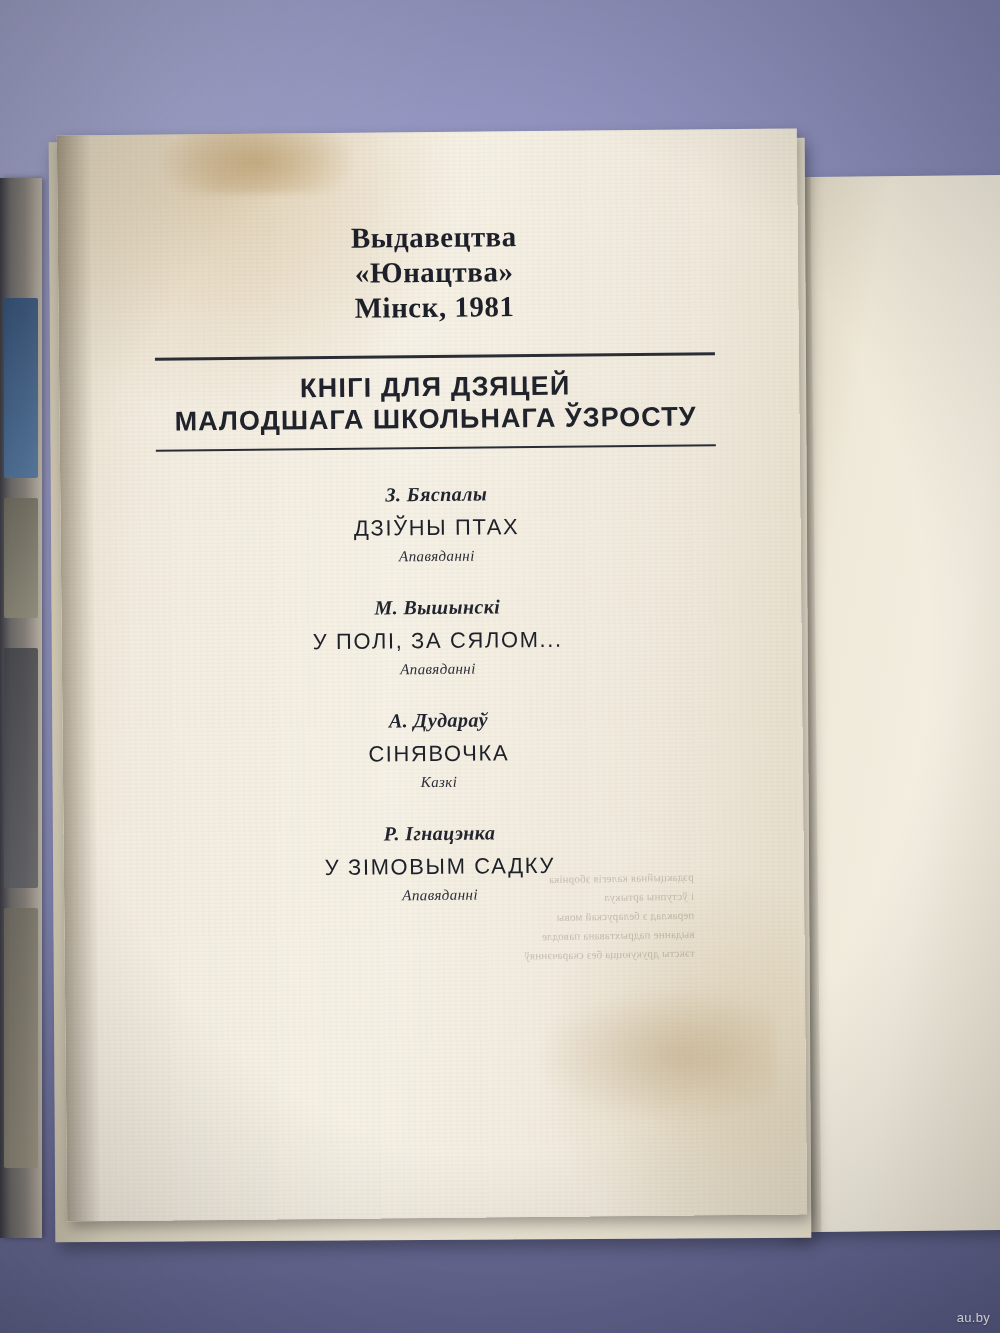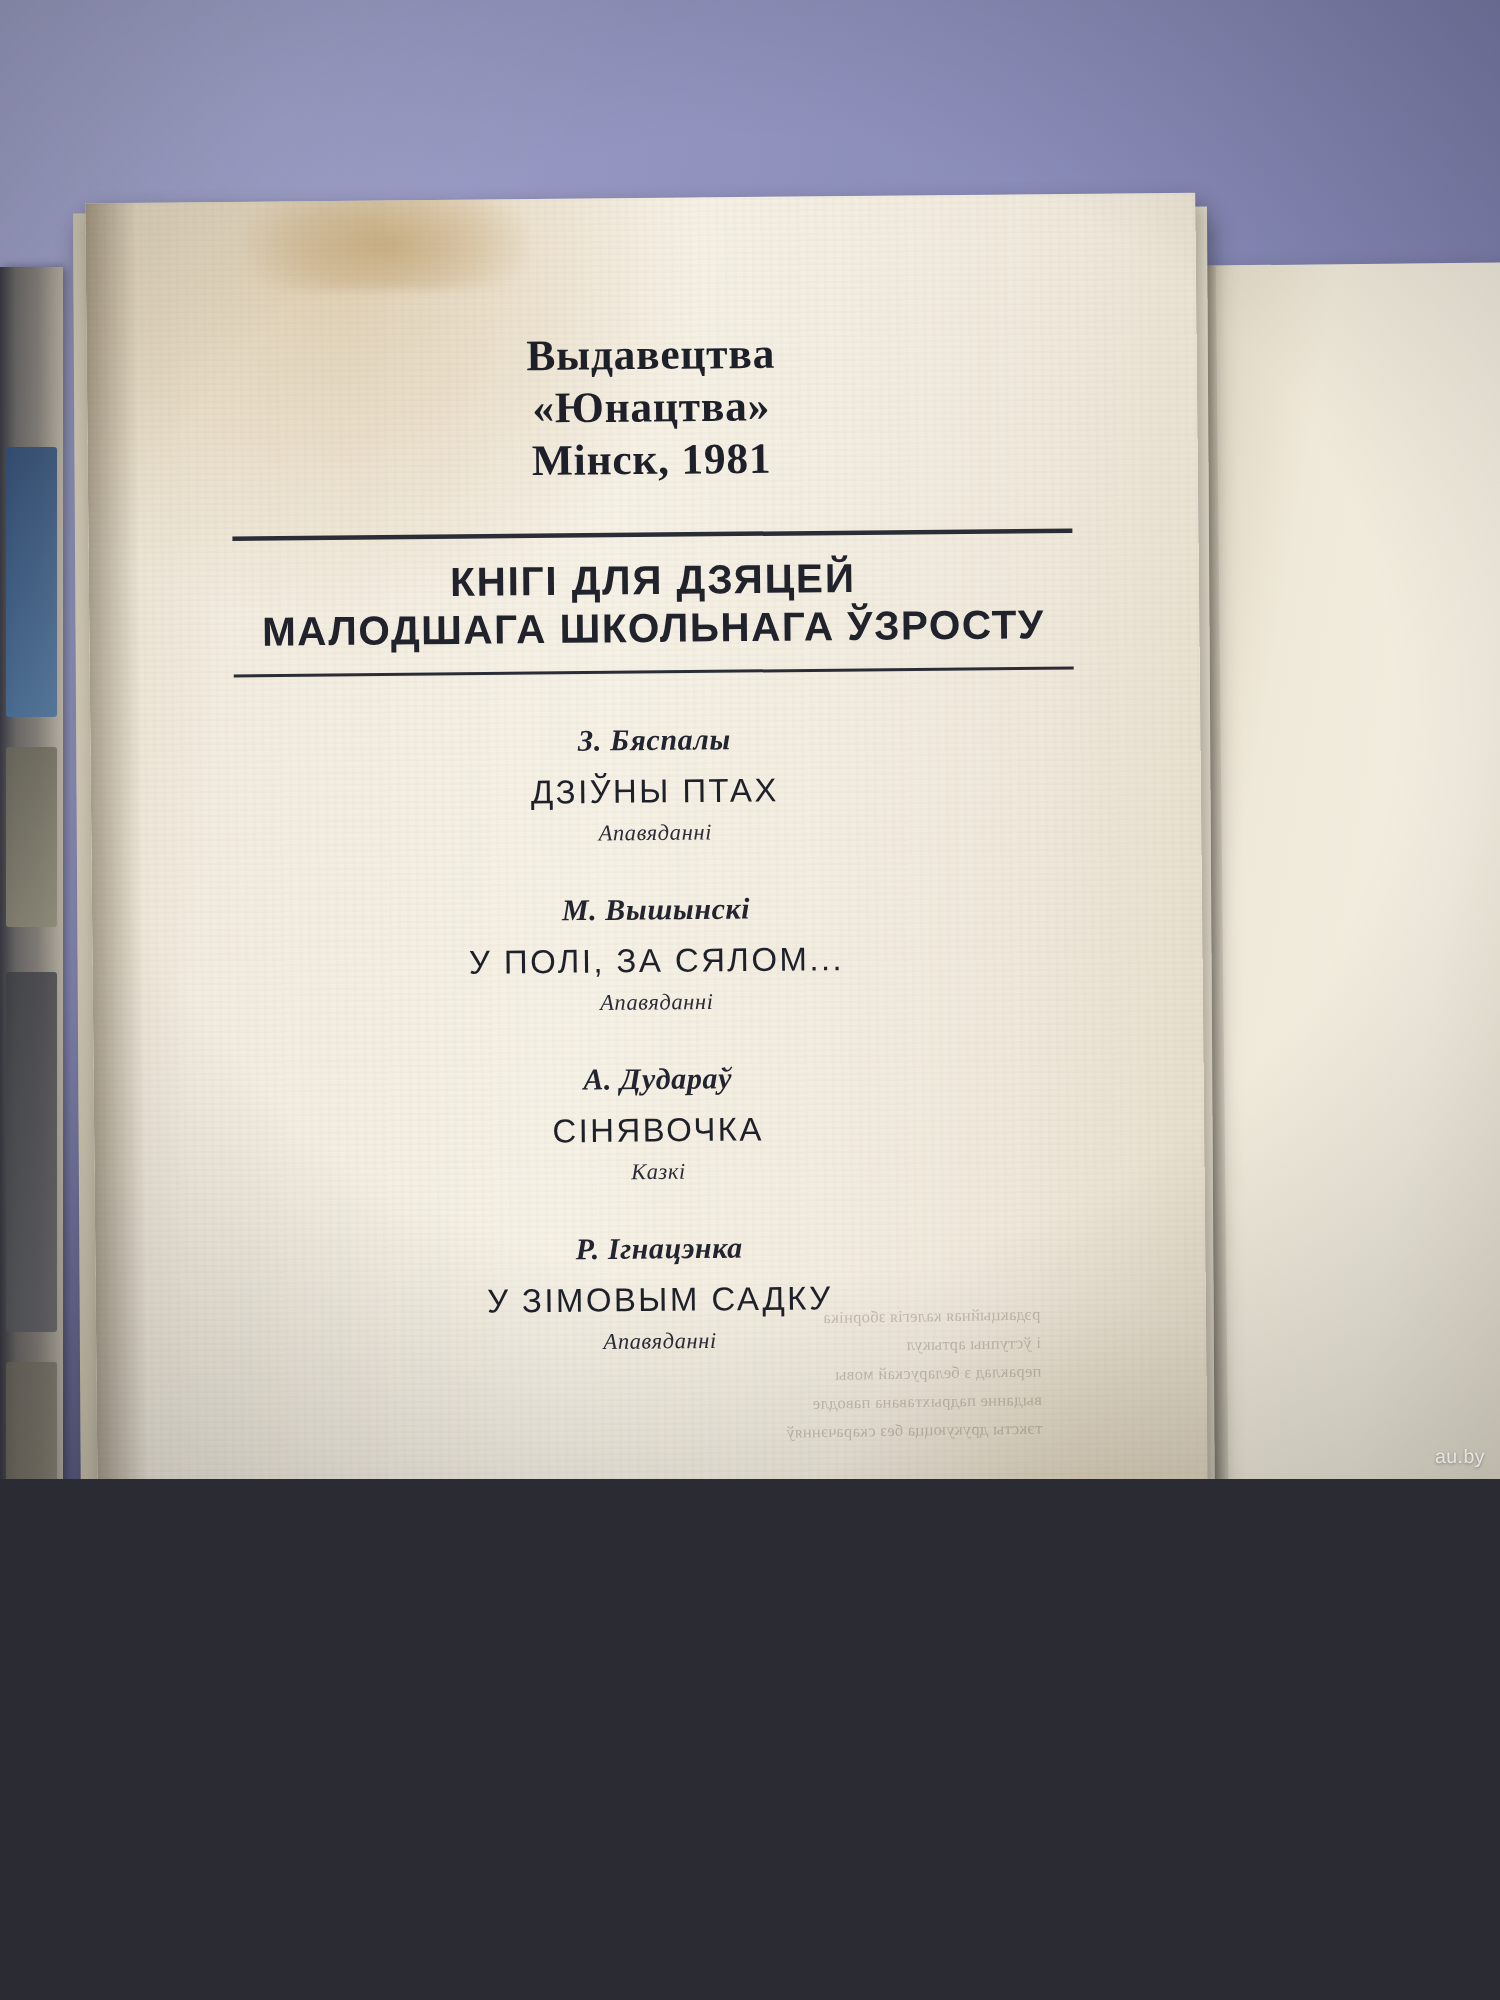--- a/index.html
+++ b/index.html
@@ -7,21 +7,21 @@
     margin: 0;
     padding: 0;
     background: #2b2b33;
   }
   body {
     font-family: "Liberation Serif", serif;
   }
   .photo {
     position: relative;
     width: 1000px;
-    height: 986px;
+    height: 1333px;
     overflow: hidden;
     background: #a16207;
   }
   
   .backdrop {
     position: absolute;
     inset: 0;
     background:
       radial-gradient(circle at 18% 8%, #9a9cc6 0%, #8c8eba 38%, #7e81af 70%, #6f72a2 100%);
   }

